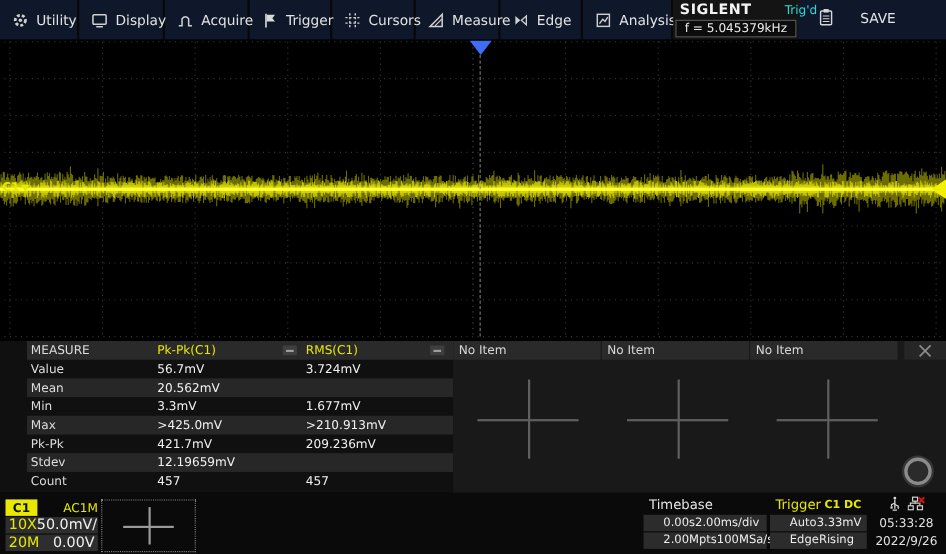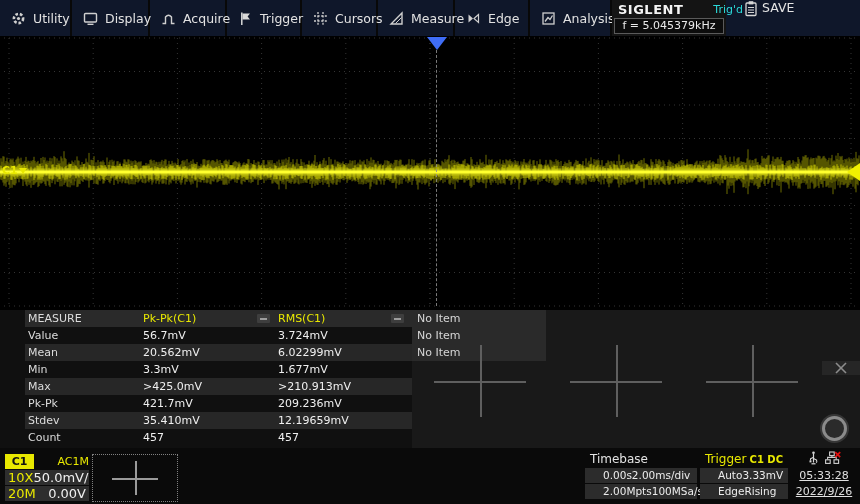--- a/index.html
+++ b/index.html
@@ -15,21 +15,21 @@
   .menu-item:nth-child(3){width:77px}.menu-item:nth-child(4){width:75px}
   .menu-item:nth-child(5){width:76px}.menu-item:nth-child(6){width:77px}
   .menu-item:nth-child(7){width:75px}.menu-item:nth-child(8){width:82px}
   .micon{display:flex;align-items:center;}
   .logo-block{position:absolute;left:612px;top:0;width:114px;height:36px;background:#141414;}
   .logo-row{display:flex;align-items:center;justify-content:space-between;padding:2px 5px 0 6px;height:15px;gap:30px;}
   .brand{font-weight:bold;font-size:13px;letter-spacing:.5px;color:#f4f4f4;}
   .trigd{font-size:11px;}
   .freq-box{margin:1px 2px 0 2px;height:14px;line-height:14px;border:1px solid #5a5a5a;background:#0c0c0c;
             text-align:center;font-size:11px;color:#eaeaea;}
-  .save-area{position:absolute;left:744px;top:0;height:24px;display:flex;align-items:flex-start;gap:4px;font-size:12.5px;}
+  .save-area{position:absolute;left:744px;top:0;height:24px;display:flex;align-items:flex-end;gap:24px;font-size:12.5px;}
 
   
   .plot{position:absolute;top:36px;left:0;width:860px;height:272px;background:#000;}
   .plot svg{position:absolute;inset:0;}
   .c1-marker{position:absolute;left:2px;top:128px;display:flex;align-items:center;gap:1px;
              color:#e8e800;font-size:11px;font-weight:bold;z-index:3;}
   .c1-marker .arr{width:0;height:0;border-left:4px solid transparent;border-right:4px solid transparent;
                   border-top:6px solid #e8e800;}
   .trig-pos{position:absolute;left:427px;top:1px;width:0;height:0;z-index:3;
             border-left:10px solid transparent;border-right:10px solid transparent;border-top:13px solid #3f6df6;}
@@ -43,21 +43,21 @@
   .m-row{display:flex;height:17px;line-height:17px;padding-left:28px;box-sizing:border-box;}
   .m-row.header{background:linear-gradient(to right,#101010 25px,#2a2a2a 25px);color:#e8e8e8;}
   .m-row.stripe{background:linear-gradient(to right,#101010 25px,#272727 25px);}
   .m-row .c0{width:115px;color:#dcdcdc;}
   .m-row .c1,.m-row .c2{width:135px;color:#f0f0f0;display:flex;justify-content:space-between;align-items:center;padding-right:8px;box-sizing:border-box;}
   .m-row .c2{width:134px;}
   .col-title{color:#e8e800;}
   .minus-btn{width:13px;height:9px;background:#3e3e3e;border:none;border-radius:1px;position:relative;padding:0;cursor:pointer;}
   .minus-btn::after{content:"";position:absolute;left:3px;top:3.5px;width:7px;height:2px;background:#9c9c9c;}
   .m-right{position:absolute;left:412px;top:0;width:448px;height:138px;background:#191919;}
-  .m-right-header{display:flex;height:17px;line-height:17px;flex-direction:column;}
+  .m-right-header{display:flex;height:17px;line-height:17px;}
   .noitem-cell{width:134px;margin-right:1px;background:#2a2a2a;color:#d6d6d6;padding-left:5px;box-sizing:border-box;}
   .close-btn{margin-left:auto;width:38px;height:17px;background:#262626;border:none;display:flex;align-items:center;justify-content:center;cursor:pointer;}
   .m-right-body{position:relative;height:121px;}
   .plus-ph{position:absolute;top:16px;width:96px;height:76px;cursor:pointer;}
   .plus-ph .ph-h{position:absolute;left:2px;right:2px;top:50%;height:2px;background:#5f5f5f;}
   .plus-ph .ph-v{position:absolute;top:2px;bottom:2px;left:50%;width:2px;background:#5f5f5f;}
   .m-handle{position:absolute;left:410px;top:106px;width:19px;height:19px;border-radius:50%;
             background:#2e2e2e;border:3px solid #989898;box-shadow:0 0 0 2px #3a3a3a;opacity:.9;cursor:grab;}
 
   
@@ -72,21 +72,21 @@
   .add-ch .ph-h{position:absolute;left:19px;width:46px;top:50%;height:1.5px;background:#9a9a9a;}
   .add-ch .ph-v{position:absolute;top:6px;bottom:6px;left:50%;width:1.5px;background:#9a9a9a;}
   .info-panel{position:absolute;top:3px;cursor:pointer;}
   .tb-panel{left:585px;width:112px;}
   .tr-panel{left:700px;width:88px;}
   .ip-header{display:flex;justify-content:space-between;align-items:center;height:16px;padding:0 5px;font-size:12px;}
   .ip-row{display:flex;justify-content:space-between;background:#2c2c2c;height:15px;line-height:15px;
           margin-top:1px;padding:0 18px;font-size:10.5px;color:#ececec;}
   .status-area{position:absolute;left:792px;top:3px;width:64px;text-align:center;font-size:11px;color:#e0e0e0;cursor:pointer;}
   .status-icons{display:flex;justify-content:center;gap:6px;height:16px;align-items:center;}
-  .status-time,.status-date{height:15px;line-height:15px;margin-top:1px;text-decoration:underline;}
+  .status-time,.status-date{height:15px;line-height:15px;margin-top:1px;}
 </style>
 </head>
 <body>
 
 <div id="app">
 
   <div class="menubar">
     <div class="menu-item">
       <span class="micon">
         <svg width="15" height="15">
@@ -235,40 +235,38 @@
         </span>
       </div>
       <div class="m-row">
         <span class="c0">Value</span>
         <span class="c1">56.7mV</span>
         <span class="c2">3.724mV</span>
       </div>
       <div class="m-row stripe">
         <span class="c0">Mean</span>
         <span class="c1">20.562mV</span>
-        <span class="c2">6.02299mV</span>
       </div>
       <div class="m-row">
         <span class="c0">Min</span>
         <span class="c1">3.3mV</span>
         <span class="c2">1.677mV</span>
       </div>
       <div class="m-row stripe">
         <span class="c0">Max</span>
         <span class="c1">&gt;425.0mV</span>
         <span class="c2">&gt;210.913mV</span>
       </div>
       <div class="m-row">
         <span class="c0">Pk-Pk</span>
         <span class="c1">421.7mV</span>
         <span class="c2">209.236mV</span>
       </div>
       <div class="m-row stripe">
         <span class="c0">Stdev</span>
-        <span class="c1">35.410mV</span>
         <span class="c2">12.19659mV</span>
       </div>
       <div class="m-row">
         <span class="c0">Count</span>
         <span class="c1">457</span>
         <span class="c2">457</span>
       </div>
     </div>
     <div class="m-right">
       <div class="m-right-header">

